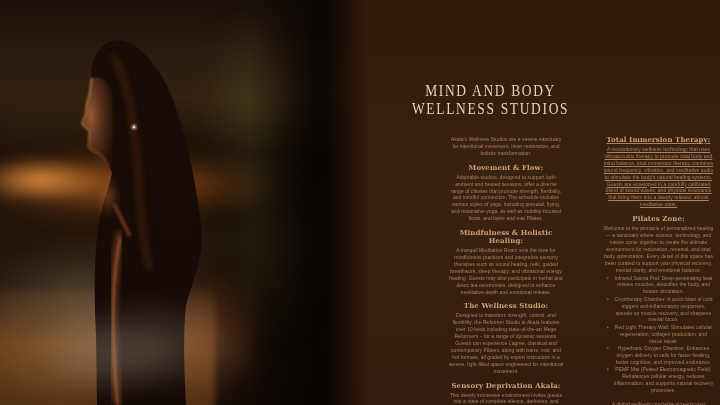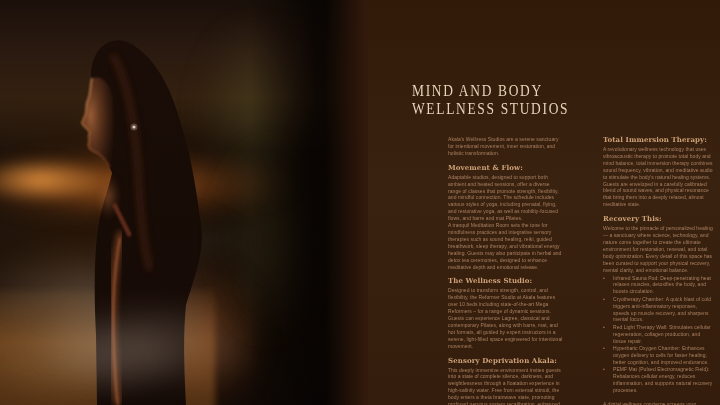--- a/index.html
+++ b/index.html
@@ -1,20 +1,21 @@
 <!DOCTYPE html>
 <html><head>
 <meta charset="utf-8">
 <style>
   * { margin:0; padding:0; box-sizing:border-box; }
   html,body { width:720px; height:405px; background:#000; overflow:hidden; }
   .stage {
     position:relative; width:720px; height:405px; overflow:hidden;
     background:linear-gradient(180deg,#321a09 0%,#3a2210 45%,#341d0c 100%);
     font-family:"Liberation Sans", sans-serif;
+    text-align:center;
   }
 
   
   .photo { position:absolute; left:0; top:0; width:368px; height:405px; overflow:hidden; background:#120a06; }
   .photo .layer { position:absolute; }
   .ph-base { inset:0; background:linear-gradient(100deg,#20130b 0%,#271608 28%,#170d07 58%,#0b0603 100%); }
   .ph-topwall { left:0; top:0; width:368px; height:150px;
     background:linear-gradient(180deg,#1a100a 0%,#2b1a10 35%,#33200f 65%,rgba(20,10,5,0)); }
   .ph-amberband { left:-40px; top:148px; width:340px; height:74px; border-radius:50%;
     background:radial-gradient(closest-side,rgba(195,110,38,.85),rgba(130,65,22,.38) 60%,rgba(0,0,0,0)); filter:blur(9px); }
@@ -128,42 +129,43 @@
 
   <div class="col col-left">
     <p class="intro">Akala's Wellness Studios are a serene sanctuary for intentional movement, inner restoration, and holistic transformation.</p>
 
     <section>
       <h3>Movement &amp; Flow:</h3>
       <p class="body">Adaptable studios, designed to support both ambient and heated sessions, offer a diverse range of classes that promote strength, flexibility, and mindful connection. The schedule includes various styles of yoga, including prenatal, flying, and restorative yoga, as well as mobility-focused flows, and barre and mat Pilates.</p>
     </section>
 
     <section>
+      <h3>Mindfulness &amp; Holistic Healing:</h3>
       <p class="body">A tranquil Meditation Room sets the tone for mindfulness practices and integrative sensory therapies such as sound healing, reiki, guided breathwork, sleep therapy, and vibrational energy healing. Guests may also participate in herbal and detox tea ceremonies, designed to enhance meditative depth and emotional release.</p>
     </section>
 
     <section>
       <h3>The Wellness Studio:</h3>
       <p class="body">Designed to transform strength, control, and flexibility, the Reformer Studio at Akala features over 10 beds including state-of-the-art Mega Reformers – for a range of dynamic sessions. Guests can experience Lagree, classical and contemporary Pilates, along with barre, mat, and hot formats, all guided by expert instructors in a serene, light-filled space engineered for intentional movement.</p>
     </section>
 
     <section>
       <h3>Sensory Deprivation Akala:</h3>
       <p class="body">This deeply immersive environment invites guests into a state of complete silence, darkness, and weightlessness through a floatation experience in high-salinity water. Free from external stimuli, the body enters a theta brainwave state, promoting profound nervous system recalibration, enhanced creativity, reduced anxiety, and a deepened sense of inner clarity.</p>
     </section>
   </div>
 
   <div class="col col-right">
-    <section style="margin-top:-7px;">
+    <section style="margin-top:-7px;text-decoration:underline;">
       <h3>Total Immersion Therapy:</h3>
       <p class="body">A revolutionary wellness technology that uses vibroacoustic therapy to promote total body and mind balance, total immersion therapy combines sound frequency, vibration, and meditative audio to stimulate the body's natural healing systems. Guests are enveloped in a carefully calibrated blend of sound waves, and physical resonance that bring them into a deeply relaxed, almost meditative state.</p>
     </section>
 
     <section>
-      <h3>Recovery This:</h3>
+      <h3>Pilates Zone:</h3>
       <p class="body">Welcome to the pinnacle of personalized healing — a sanctuary where science, technology, and nature come together to create the ultimate environment for restoration, renewal, and total body optimization. Every detail of this space has been curated to support your physical recovery, mental clarity, and emotional balance.</p>
       <ul class="bullets">
         <li>
           <span class="blt">•</span>
           <span class="blt-text">Infrared Sauna Pod: Deep-penetrating heat relaxes muscles, detoxifies the body, and boosts circulation.</span>
         </li>
         <li>
           <span class="blt">•</span>
           <span class="blt-text">Cryotherapy Chamber: A quick blast of cold triggers anti-inflammatory responses, speeds up muscle recovery, and sharpens mental focus.</span>
         </li>

